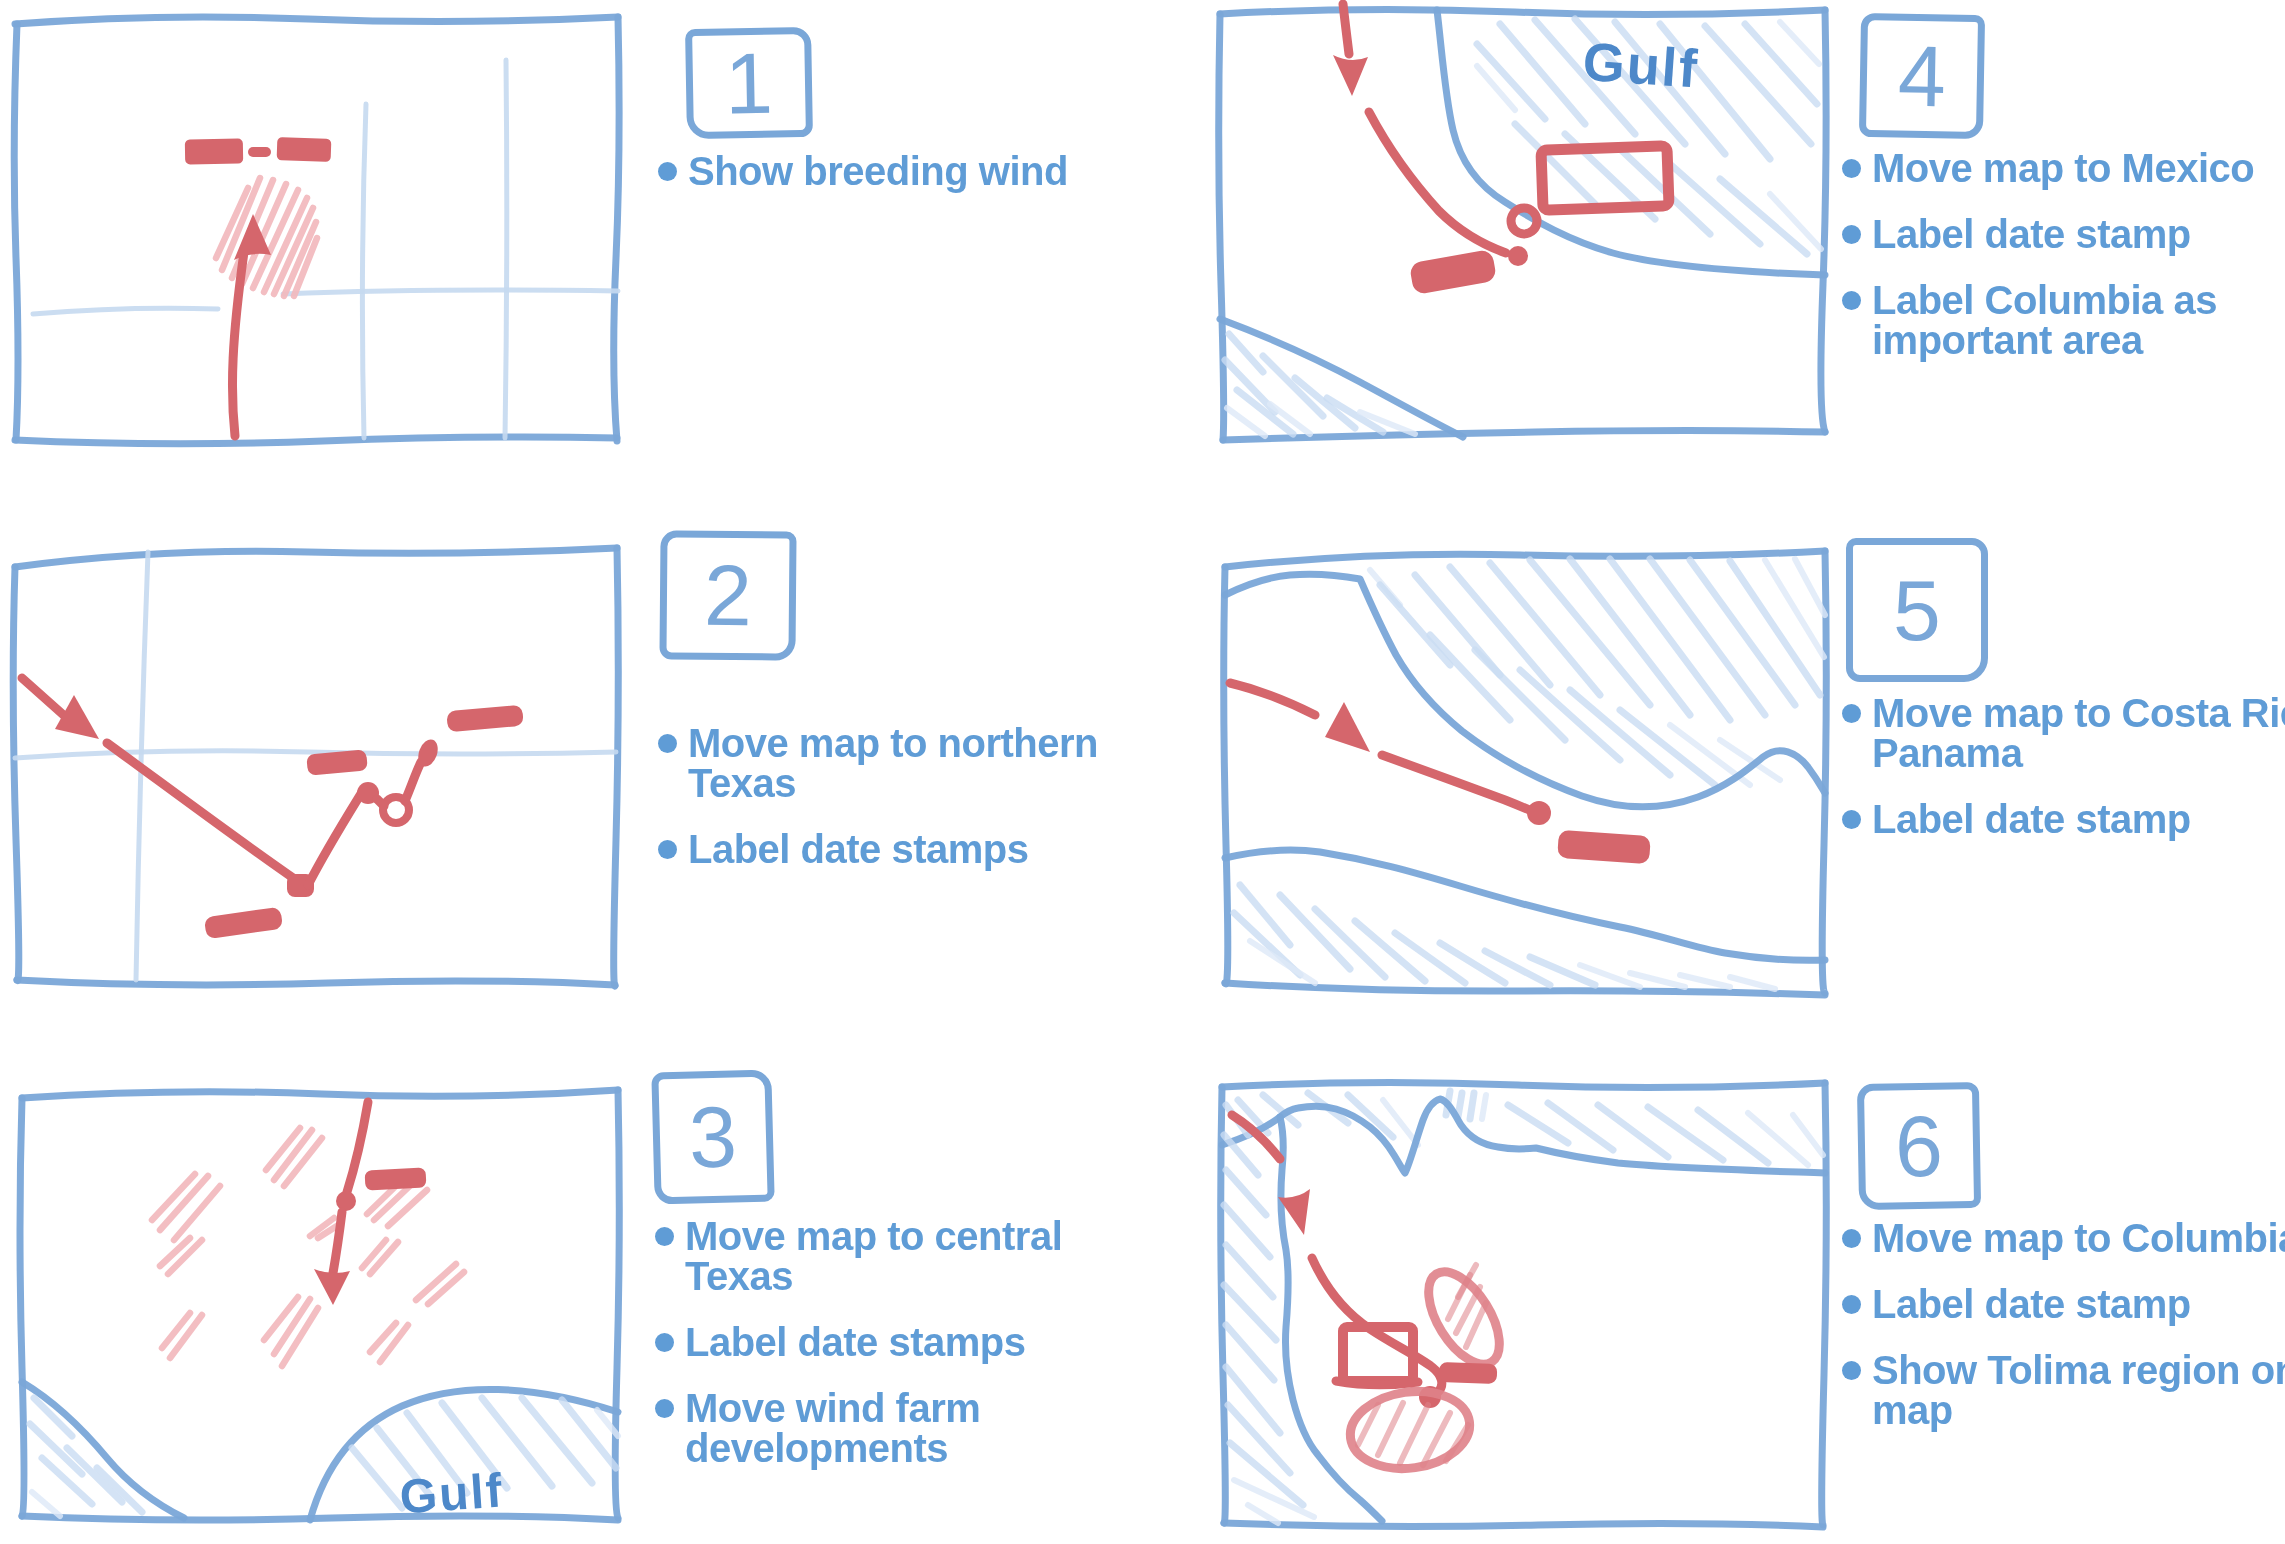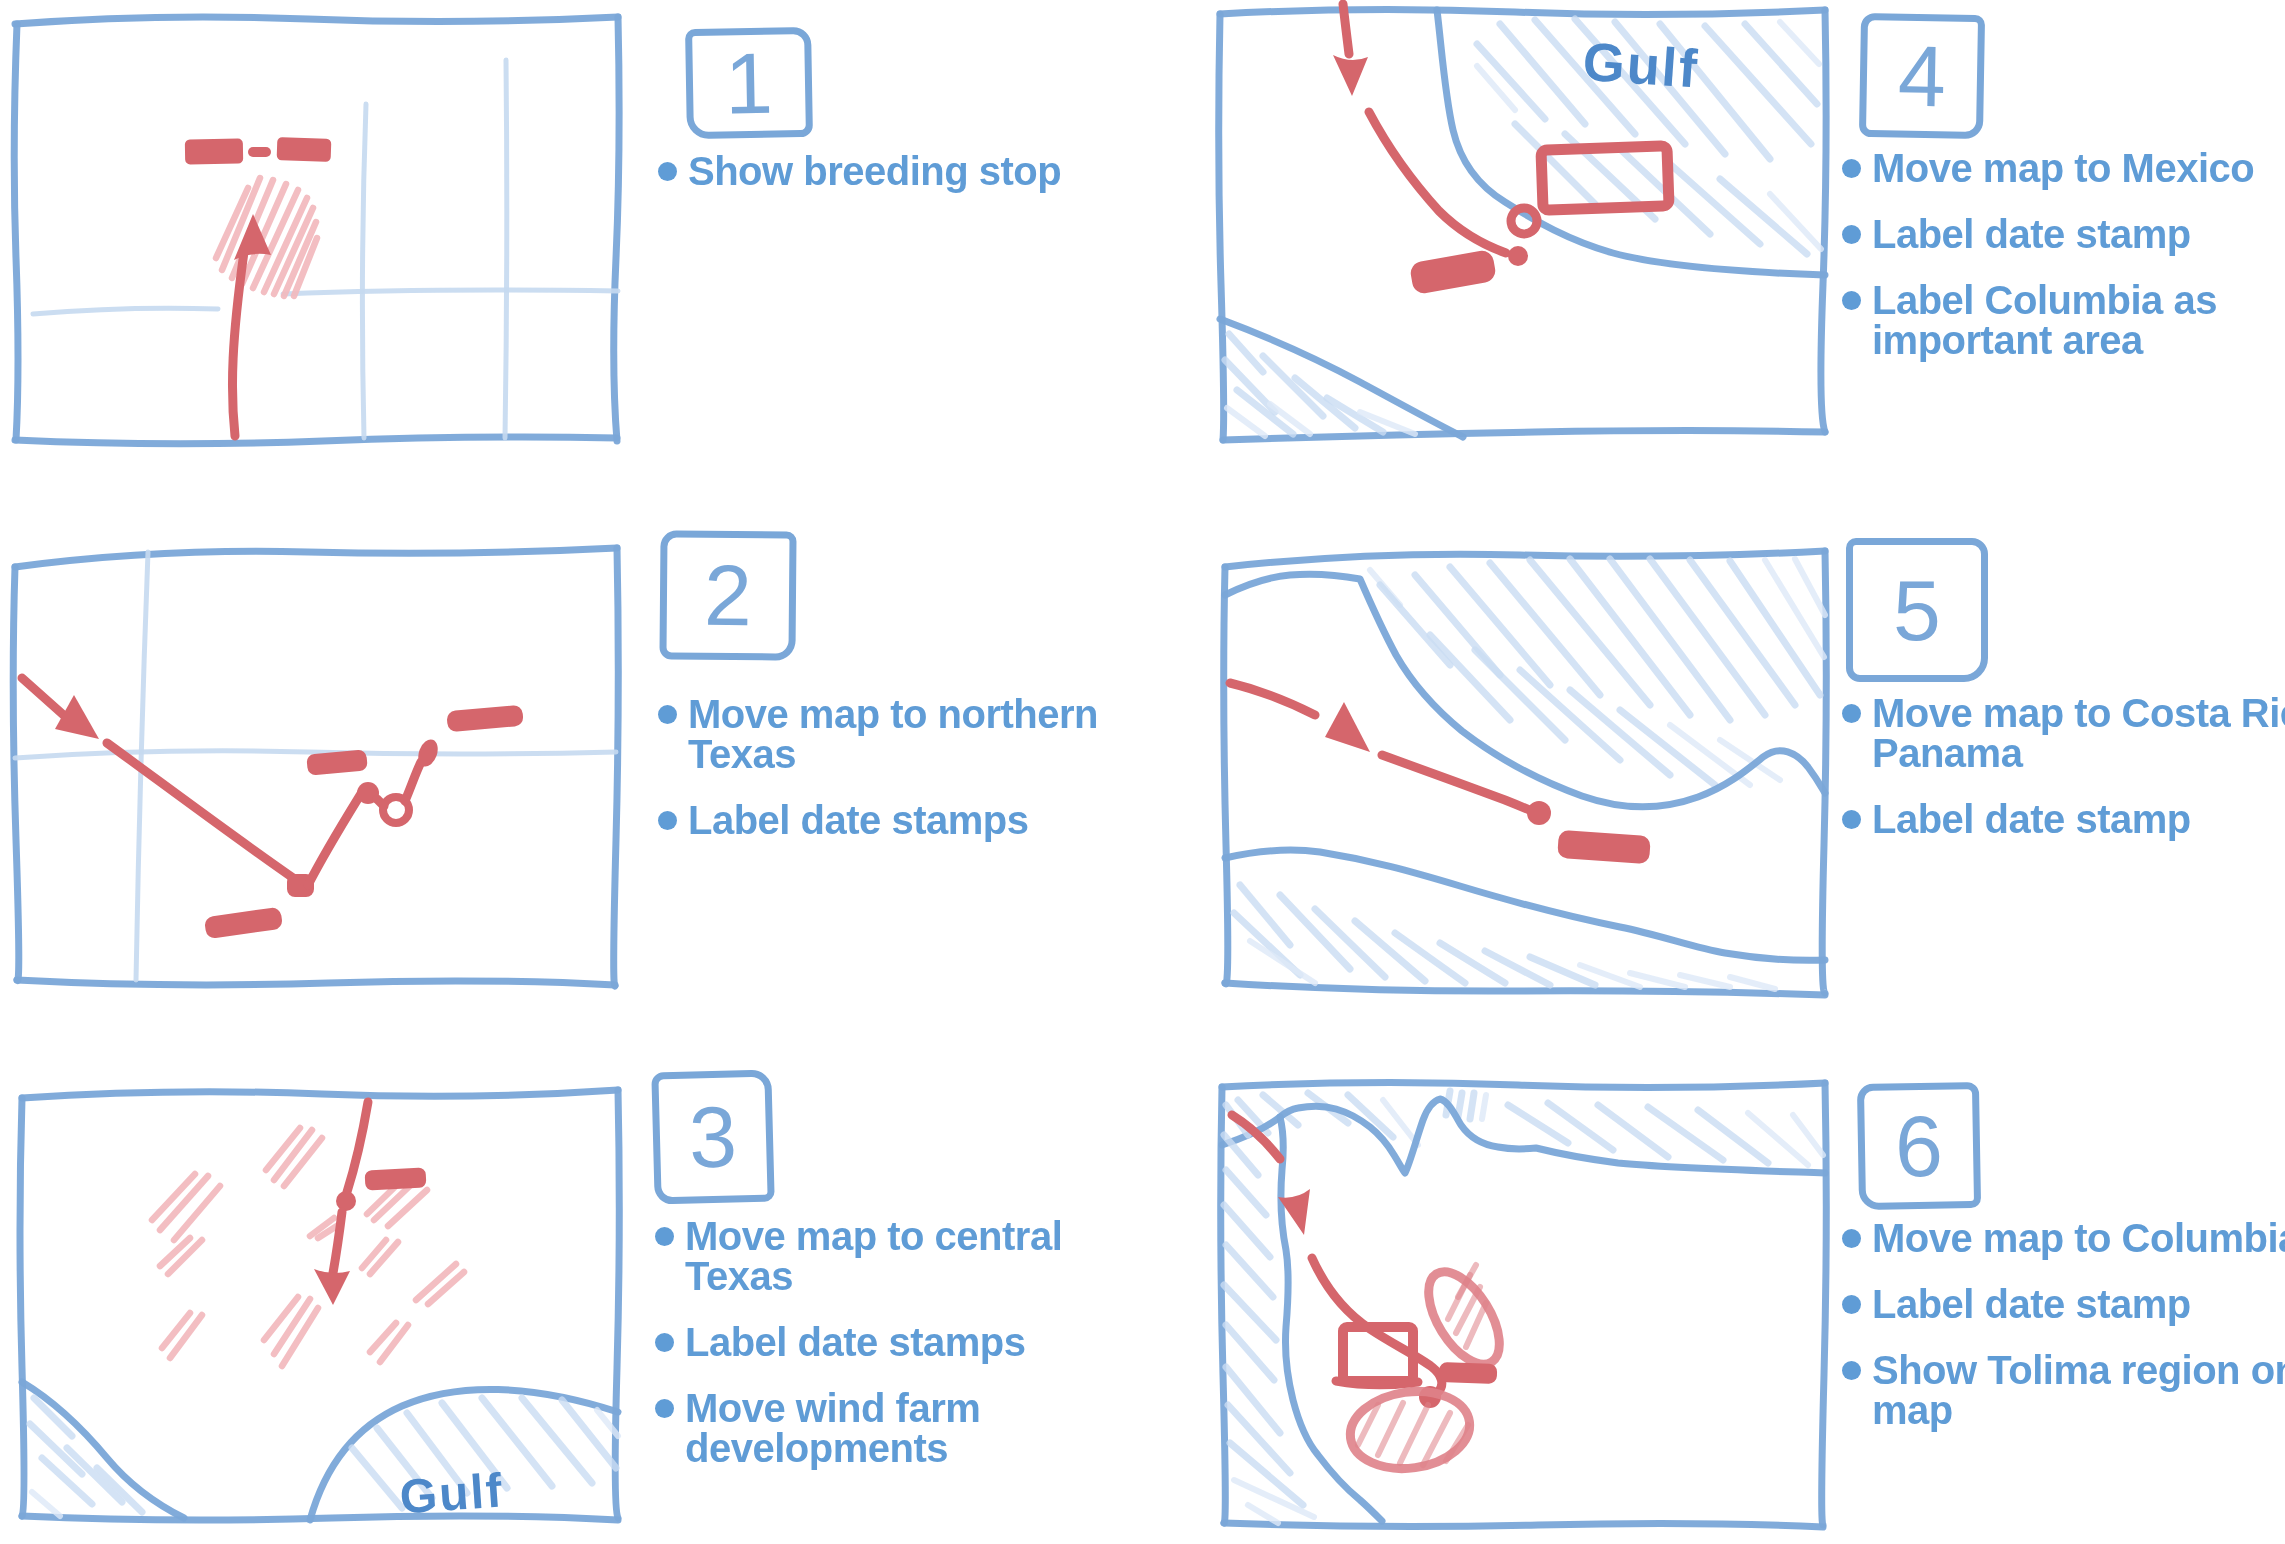--- a/index.html
+++ b/index.html
@@ -81,21 +81,21 @@
         <path class="rf" d="M245 206 L226 252 Q244 243 263 247 Z"></path>
       </g>
     </svg>
     <div class="numbox" style="left:686px;top:28px;width:112px;height:96px;border-radius:10px 18px 12px 22px;transform:rotate(-1deg)">
       <span>1</span>
     </div>
     <div class="bullets" style="left:658px;top:151px">
       <div class="bullet">
         <span class="dot"></span>
         <div class="lines">
-            <div>Show breeding stop</div>
+            <div>Show breeding wind</div>
           </div>
       </div>
     </div>
   </section>
 
   <section>
     <svg style="left:8px;top:540px" width="618" height="452" viewBox="0 0 618 452">
       <g>
         <path class="b" d="M7 27 Q150 8 300 12 T609 8"></path>
         <path class="b" d="M609 8 Q612 150 608 300 T607 446"></path>
@@ -120,21 +120,21 @@
       </g>
       <g>
         <rect class="rf" x="299" y="212" width="60" height="21" rx="8" transform="rotate(-5 329 222)"></rect>
         <rect class="rf" x="439" y="168" width="76" height="21" rx="9" transform="rotate(-5 477 178)"></rect>
         <rect class="rf" x="197" y="372" width="77" height="22" rx="9" transform="rotate(-8 235 383)"></rect>
       </g>
     </svg>
     <div class="numbox" style="left:660px;top:531px;width:122px;height:115px;border-radius:16px 10px 20px 12px;transform:rotate(.5deg)">
       <span>2</span>
     </div>
-    <div class="bullets" style="left:658px;top:694px">
+    <div class="bullets" style="left:658px;top:723px">
       <div class="bullet">
         <span class="dot"></span>
         <div class="lines">
           <div>Move map to northern</div>
           <div>Texas</div>
         </div>
       </div>
       <div class="bullet">
         <span class="dot"></span>
         <div class="lines">

